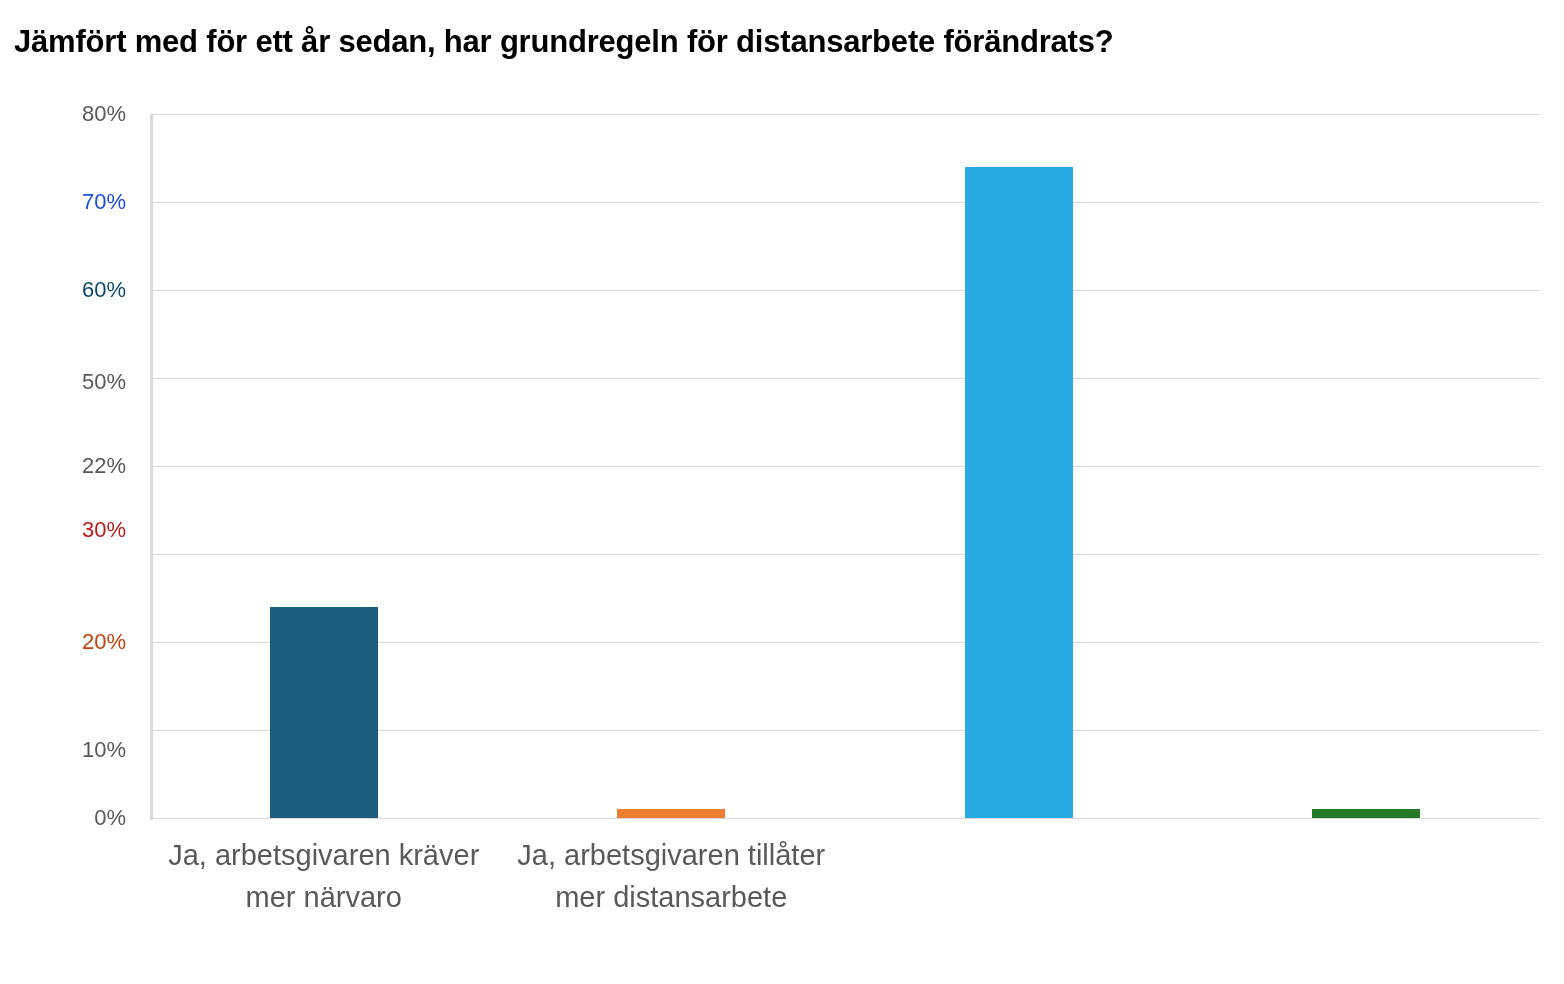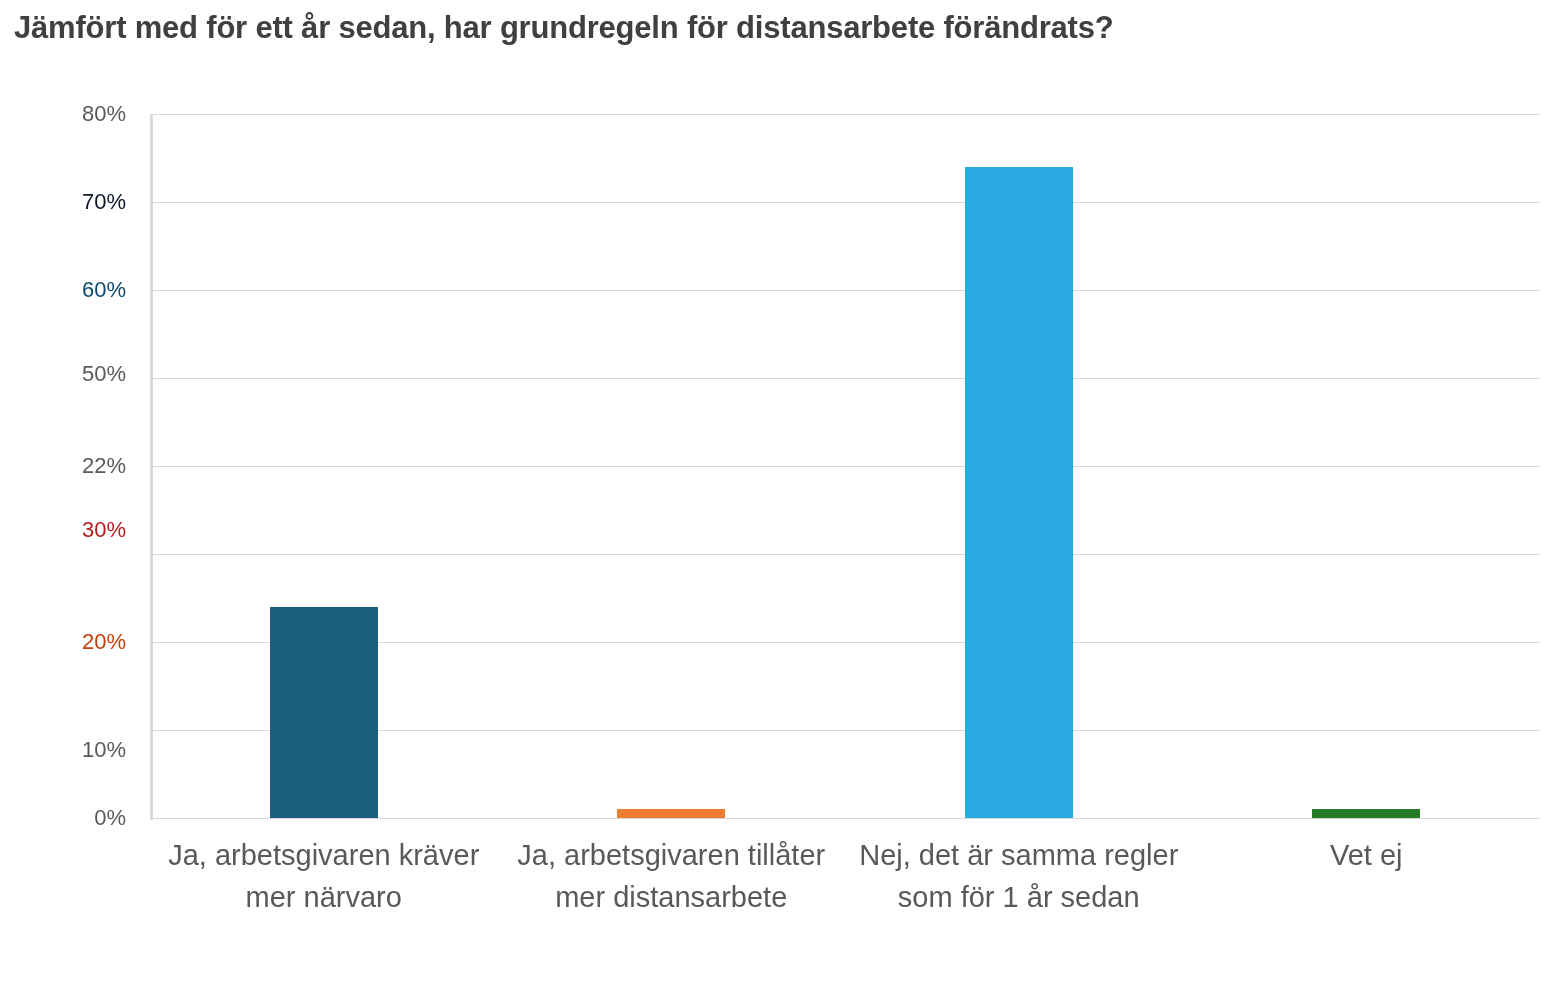--- a/index.html
+++ b/index.html
@@ -16,25 +16,25 @@
   }
   .chart-wrap {
     position: relative;
     width: 1564px;
     height: 984px;
     box-sizing: border-box;
   }
   .chart-title {
     position: absolute;
     left: 14px;
-    top: 10px;
+    top: 24px;
     width: 1536px;
     font-size: 31px;
     font-weight: bold;
-    color: #404040;
+    color: #000000;
     letter-spacing: -0.2px;
     white-space: nowrap;
   }
   
   .plot-area {
     position: absolute;
     left: 150px;
     top: 114px;
     width: 1390px;
     height: 704px;
@@ -111,23 +111,23 @@
 <div class="chart-wrap">
 
   <div class="chart-title">Jämfört med för ett år sedan, har grundregeln för distansarbete förändrats?</div>
 
   <div class="y-labels">
       <div class="y-label" style="top: 704px; color: rgb(89, 89, 89);">0%</div>
       <div class="y-label" style="top: 616px; color: rgb(89, 89, 89); margin-top: 20px;">10%</div>
       <div class="y-label" style="top: 528px; color: #c2410c;">20%</div>
       <div class="y-label" style="top: 416px; color: #b91c1c;">30%</div>
       <div class="y-label" style="top: 352px; color: rgb(89, 89, 89);">22%</div>
-      <div class="y-label" style="top: 260px; color: rgb(89, 89, 89);">50%</div>
+      <div class="y-label" style="top: 268px; color: rgb(89, 89, 89);">50%</div>
       <div class="y-label" style="top: 176px; color: #0c4a6e;">60%</div>
-      <div class="y-label" style="top: 88px; color: #0f172a;">70%</div>
+      <div class="y-label" style="top: 88px; color: #1d4ed8;">70%</div>
       <div class="y-label" style="top: 0px; color: rgb(89, 89, 89);">80%</div>
     </div>
 
   <div class="plot-area">
       <div class="gridline" style="top: 704px; background: rgb(217, 217, 217);"></div>
       <div class="gridline" style="top: 616px; background: rgb(217, 217, 217);"></div>
       <div class="gridline" style="top: 528px; background: rgb(217, 217, 217);"></div>
       <div class="gridline" style="top: 440px; background: rgb(217, 217, 217);"></div>
       <div class="gridline" style="top: 352px; background: rgb(217, 217, 217);"></div>
       <div class="gridline" style="top: 264px; background: rgb(217, 217, 217);"></div>
@@ -149,17 +149,15 @@
         <div class="bar" title="Nej, det är samma regler som för 1 år sedan: 74%" style="height: 651.2px; background: rgb(41, 171, 226);"></div>
       </div>
       <div class="bar-slot" style="left: 1042.5px; width: 347.5px;">
         <div class="bar" title="Vet ej: 1%" style="height: 8.8px; background: rgb(36, 123, 39);"></div>
       </div>
     </div>
 
   <div class="x-labels">
       <div class="x-label" style="left: 0px; width: 347.5px; color: rgb(89, 89, 89);">Ja, arbetsgivaren kräver mer närvaro</div>
       <div class="x-label" style="left: 347.5px; width: 347.5px; color: rgb(89, 89, 89);">Ja, arbetsgivaren tillåter mer distansarbete</div>
-      <div class="x-label" style="left: 695px; width: 347.5px; color: rgb(89, 89, 89);">Nej, det är samma regler som för 1 år sedan</div>
-      <div class="x-label" style="left: 1042.5px; width: 347.5px; color: rgb(89, 89, 89);">Vet ej</div>
     </div>
 
 </div>
 
 </body></html>

